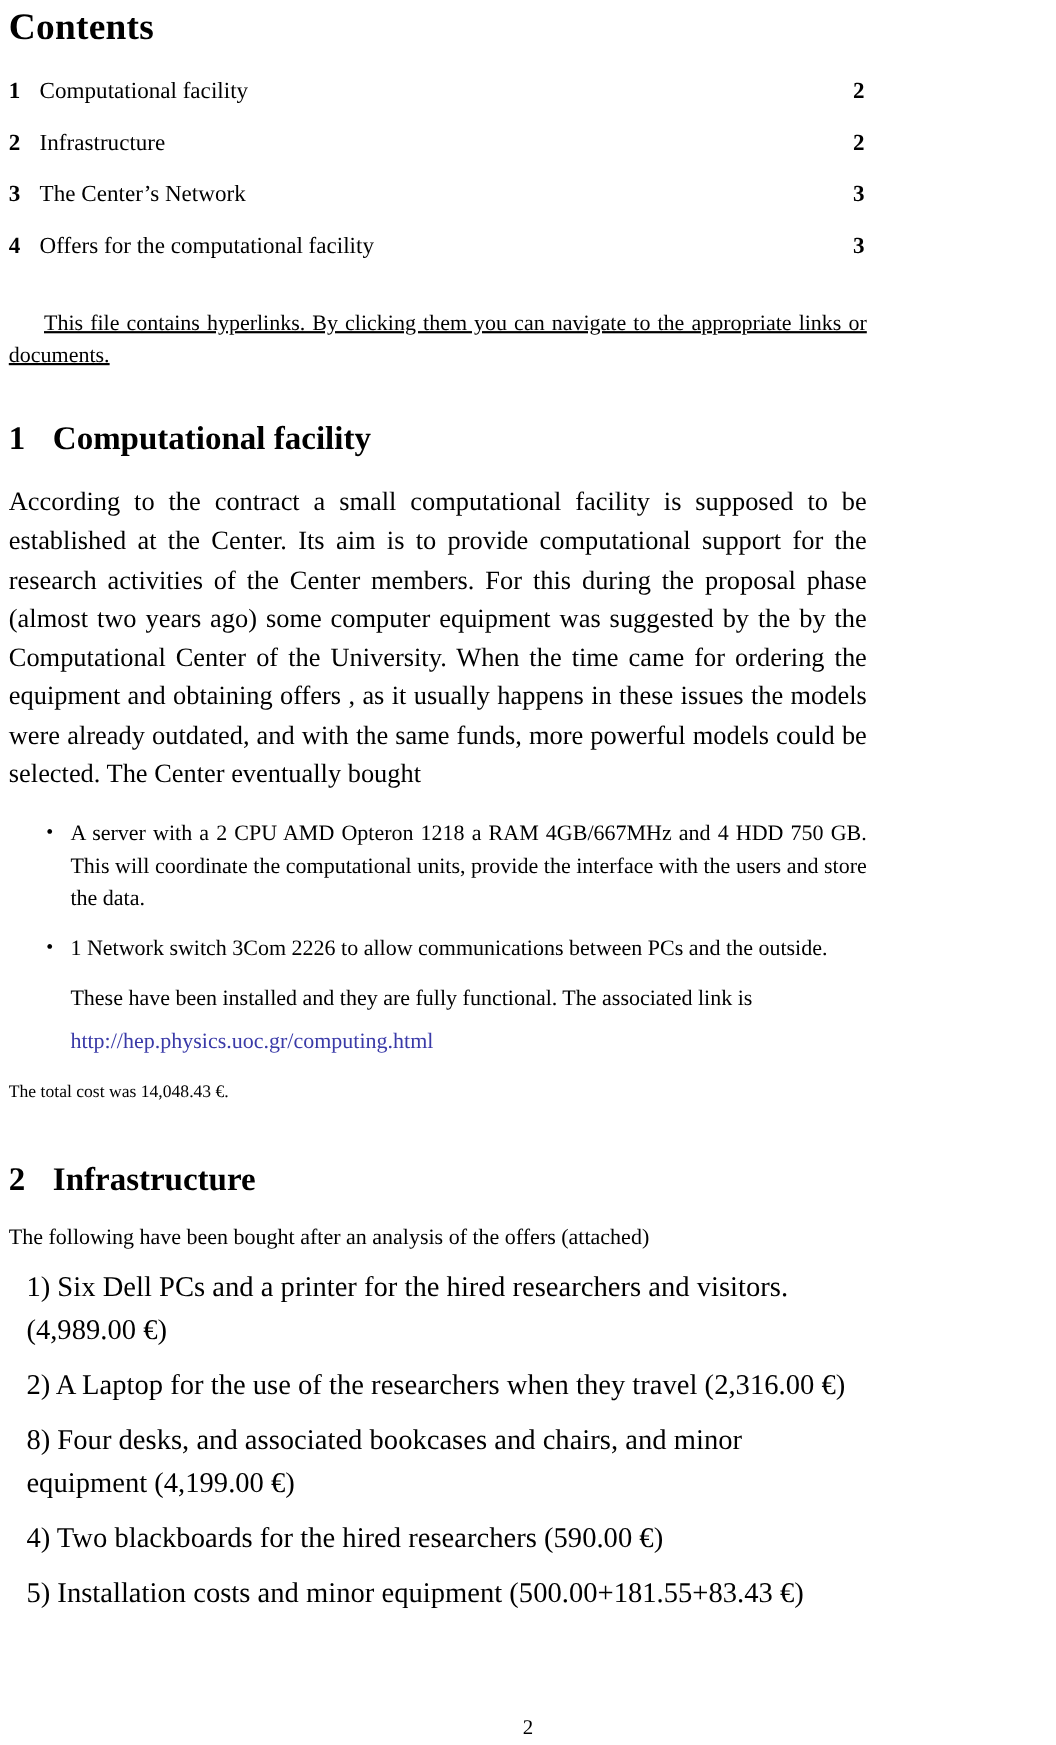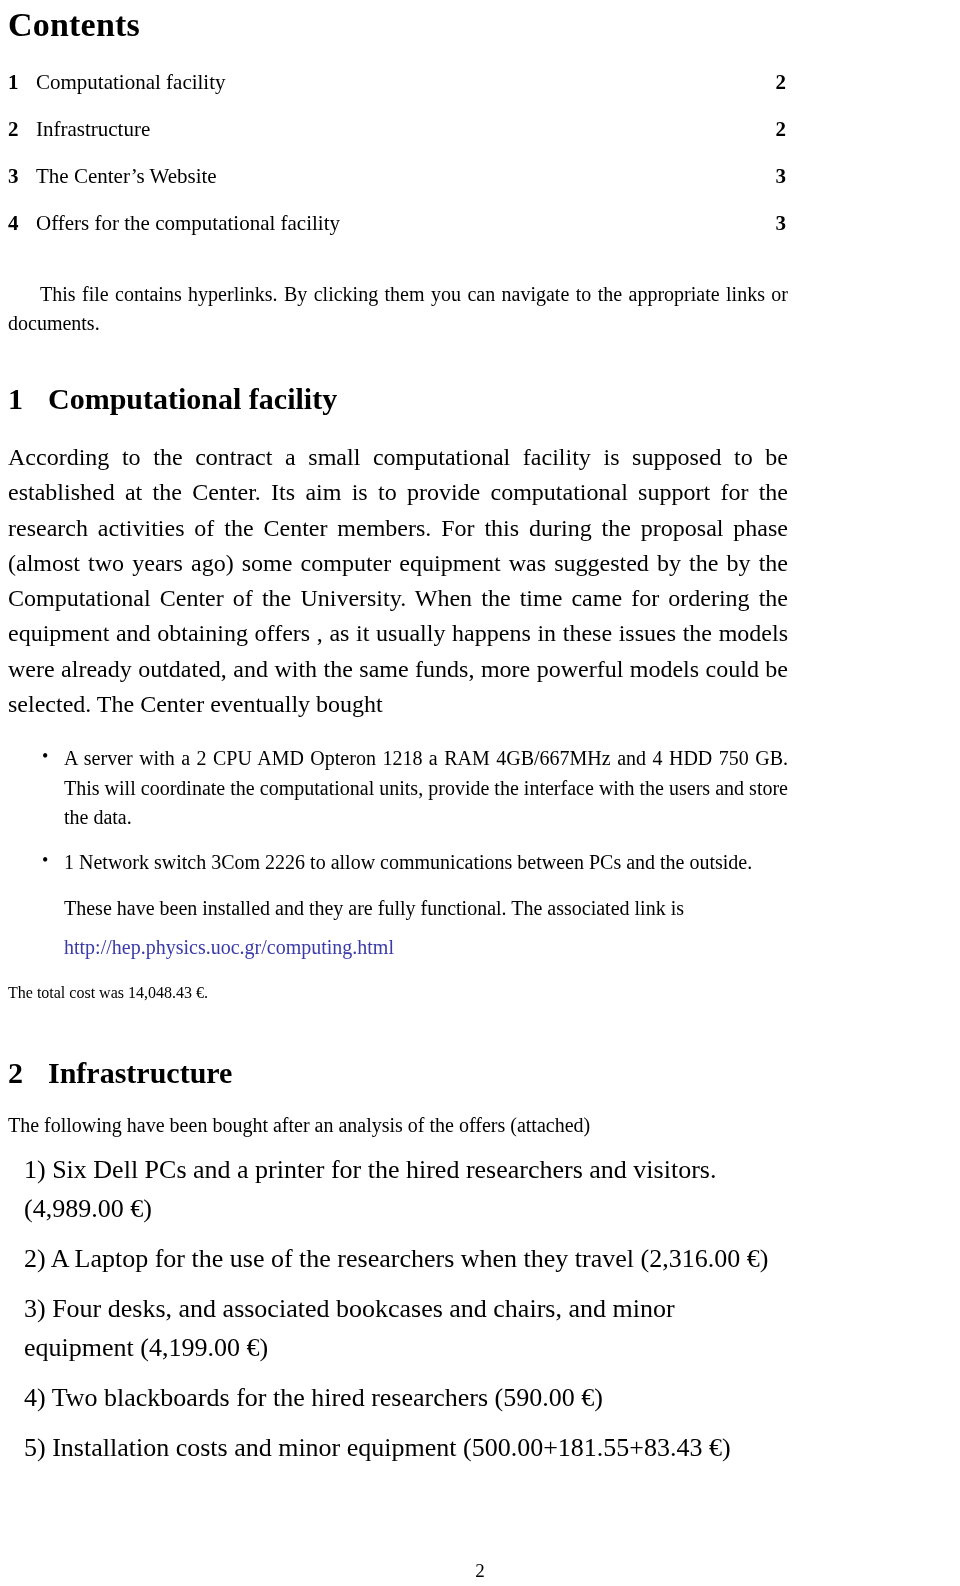--- a/index.html
+++ b/index.html
@@ -49,20 +49,21 @@
     flex: 0 0 auto;
     font-weight: bold;
     text-align: right;
     padding-right: 2px;
   }
   .note {
     margin-top: 44px;
     font-size: 20px;
     line-height: 1.45;
     text-align: justify;
+    text-decoration: underline;
   }
   .note .indent {
     display: inline-block;
     width: 32px;
   }
   h2.section {
     font-size: 30px;
     font-weight: bold;
     margin: 44px 0 24px 0;
     display: flex;
@@ -144,21 +145,21 @@
       <span class="toc-label">Computational facility</span>
       <span class="toc-page">2</span>
     </div>
     <div class="toc-entry">
       <span class="toc-num">2</span>
       <span class="toc-label">Infrastructure</span>
       <span class="toc-page">2</span>
     </div>
     <div class="toc-entry">
       <span class="toc-num">3</span>
-      <span class="toc-label">The Center’s Website</span>
+      <span class="toc-label">The Center’s Network</span>
       <span class="toc-page">3</span>
     </div>
     <div class="toc-entry">
       <span class="toc-num">4</span>
       <span class="toc-label">Offers for the computational facility</span>
       <span class="toc-page">3</span>
     </div>
   </div>
 
   <p class="note"><span class="indent"></span><span>This file contains hyperlinks. By clicking them you can navigate to the appropriate links or documents.</span></p>
@@ -184,19 +185,19 @@
 
   <h2 class="section" style="margin-top:54px;">
     <span class="sec-num">2</span>
     <span>Infrastructure</span>
   </h2>
 
   <p class="infra-intro">The following have been bought after an analysis of the offers (attached)</p>
 
   <div class="numbered-line">1) Six Dell PCs and a printer for the hired researchers and visitors. (4,989.00 €)</div>
   <div class="numbered-line">2) A Laptop for the use of the researchers when they travel (2,316.00 €)</div>
-  <div class="numbered-line">3) Four desks, and associated bookcases and chairs, and minor equipment (4,199.00 €)</div>
+  <div class="numbered-line">8) Four desks, and associated bookcases and chairs, and minor equipment (4,199.00 €)</div>
   <div class="numbered-line">4) Two blackboards for the hired researchers (590.00 €)</div>
   <div class="numbered-line">5) Installation costs and minor equipment (500.00+181.55+83.43 €)</div>
 
   <div class="footer-pagenum">2</div>
 
 </div>
 
 </body></html>

